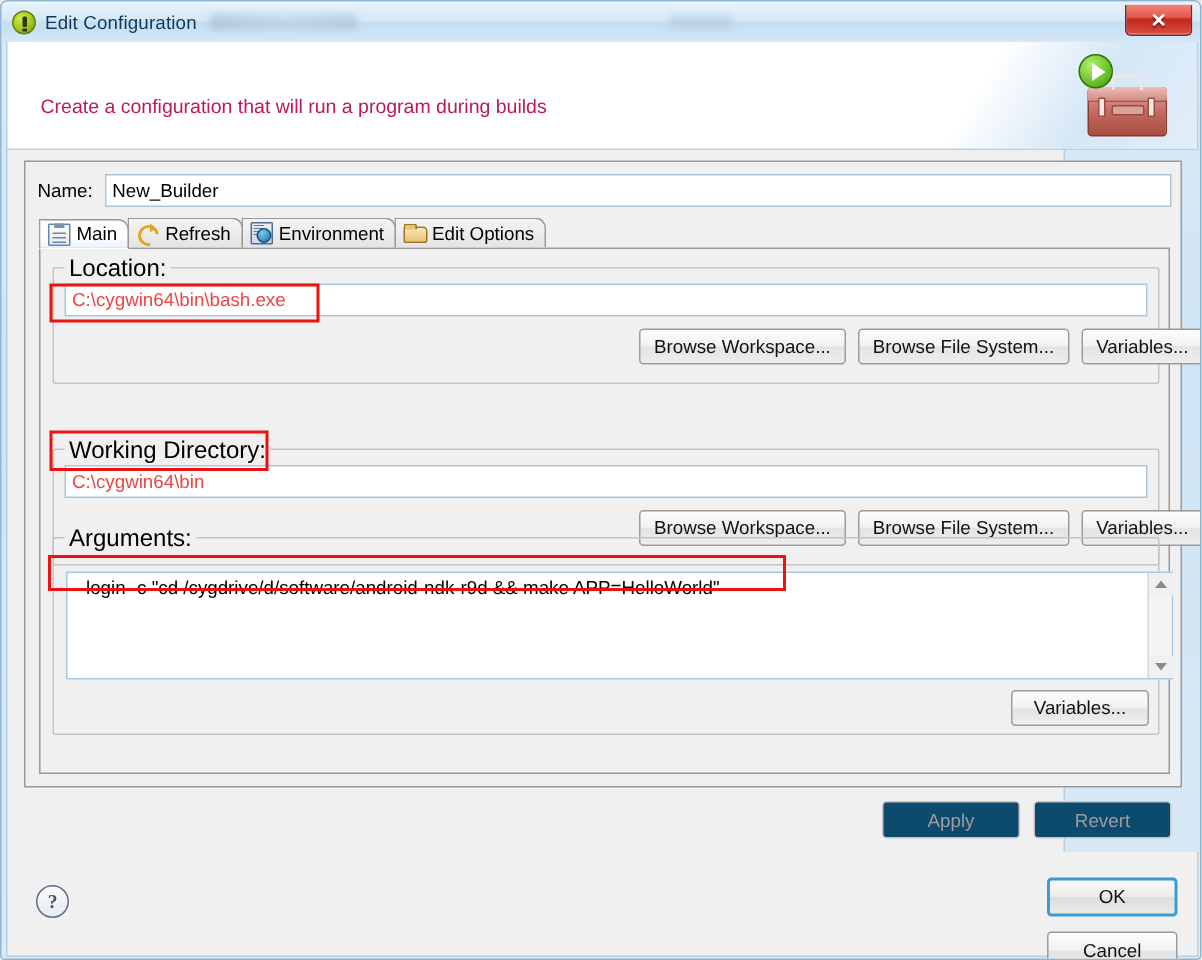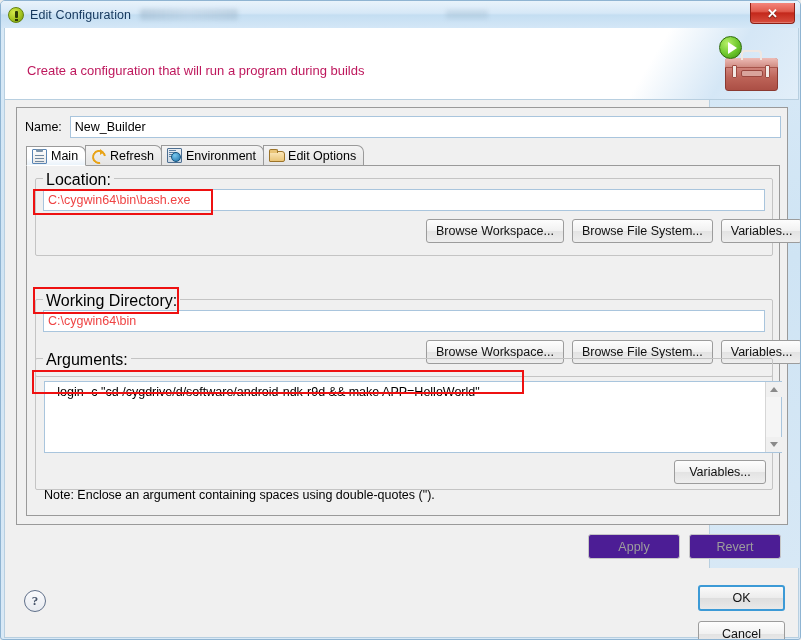--- a/index.html
+++ b/index.html
@@ -405,21 +405,21 @@
     border-radius: 3px;
     font-size: 12.5px;
     color: #111;
     padding: 0 9px;
     display: inline-flex; align-items: center; justify-content: center;
     white-space: nowrap;
     font-family: "Liberation Sans", sans-serif;
   }
   .btn.disabled {
     color: #9d9d9d;
-    background: #4c1d95;
+    background: #0c4a6e;
     border-color: #c6c6c6;
   }
   .btn.default {
     border: 2px solid #3c9ad6;
     border-radius: 3px;
     background: linear-gradient(to bottom, #fafafa 0%, #ececec 48%, #dedede 52%, #e9e9e9 100%);
   }
 
   
   .annot {
@@ -616,21 +616,20 @@
                   <i></i>
                 </div>
             </div>
           </div>
 
           <div class="btnrow" style="left:638px; top:101px;">
             <div class="btn" style="width:92px;">Variables...</div>
           </div>
         </div>
 
-        <div id="note">Note: Enclose an argument containing spaces using double-quotes (").</div>
 
       </div>
     </div>
 
     <div id="applyrow" style="position:absolute; left:583px; top:434px;">
       <div class="btn disabled">Apply</div>
       <div class="btn disabled">Revert</div>
     </div>
   </div>
 

